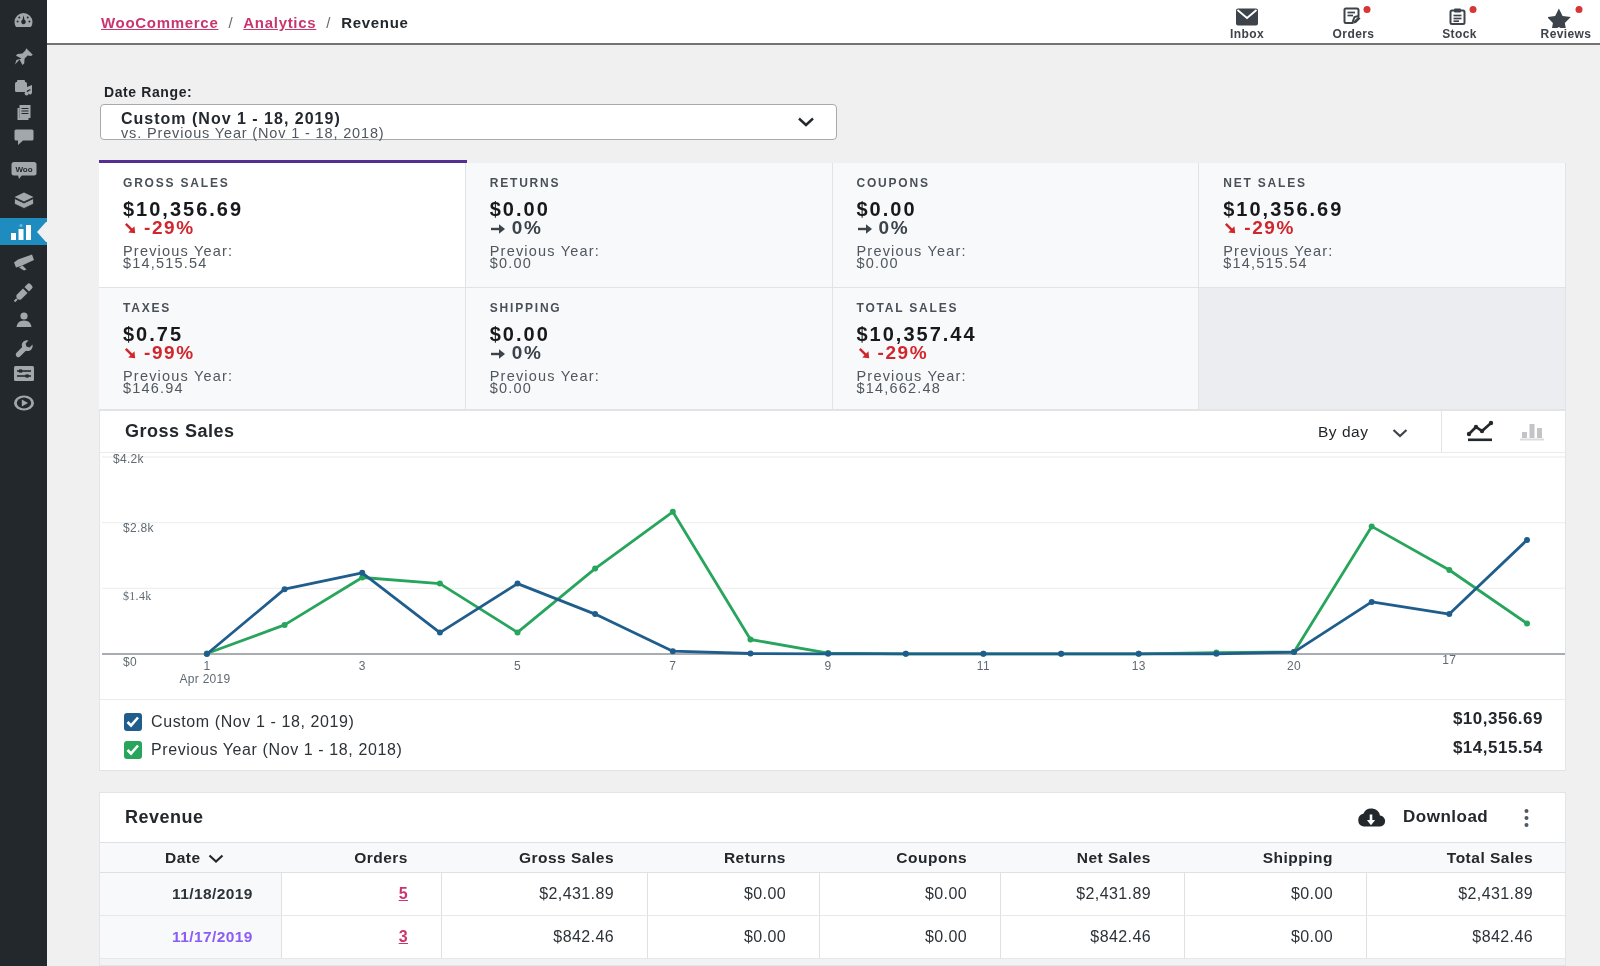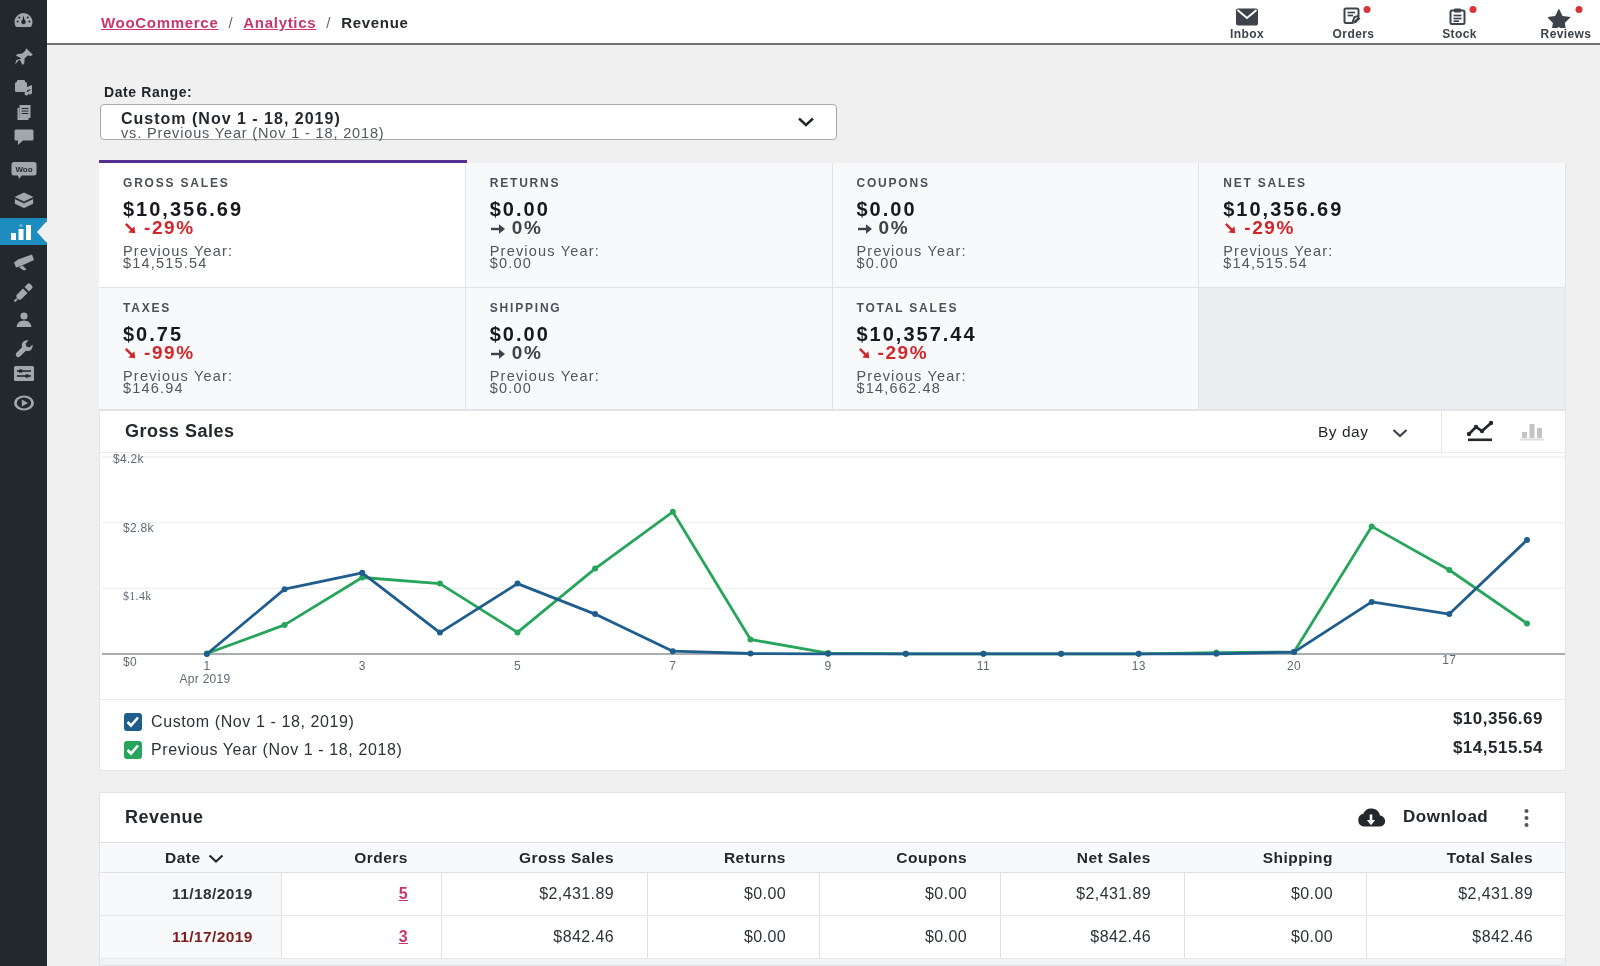--- a/index.html
+++ b/index.html
@@ -426,21 +426,21 @@
         </div>
         <div class="trow" style="top:123px; height:43px; border-bottom:1px solid #e8e8e8; background:#fff;">
           <div class="datecell"></div>
           <div class="cline" style="left:181px;"></div>
           <div class="cline" style="left:341px;"></div>
           <div class="cline" style="left:547px;"></div>
           <div class="cline" style="left:719px;"></div>
           <div class="cline" style="left:900px;"></div>
           <div class="cline" style="left:1084px;"></div>
           <div class="cline" style="left:1266px;"></div>
-          <div class="td" style="left:36px; top:12px; font-weight:bold; color:#7f1d1d; font-size:15.5px;">11/17/2019</div>
+          <div class="td" style="left:36px; top:12px; font-weight:bold; color:#8b5cf6; font-size:15.5px;">11/17/2019</div>
           <div class="td num" style="right:1157px; top:12px;"><a class="orders">3</a></div>
           <div class="td num" style="right:951px; top:12px;">$842.46</div>
           <div class="td num" style="right:779px; top:12px;">$0.00</div>
           <div class="td num" style="right:598px; top:12px;">$0.00</div>
           <div class="td num" style="right:414px; top:12px;">$842.46</div>
           <div class="td num" style="right:232px; top:12px;">$0.00</div>
           <div class="td num" style="right:32px; top:12px;">$842.46</div>
         </div>
         <div class="trow" style="top:166px; height:8px; background:#f1f2f4;"></div>
       </div>

